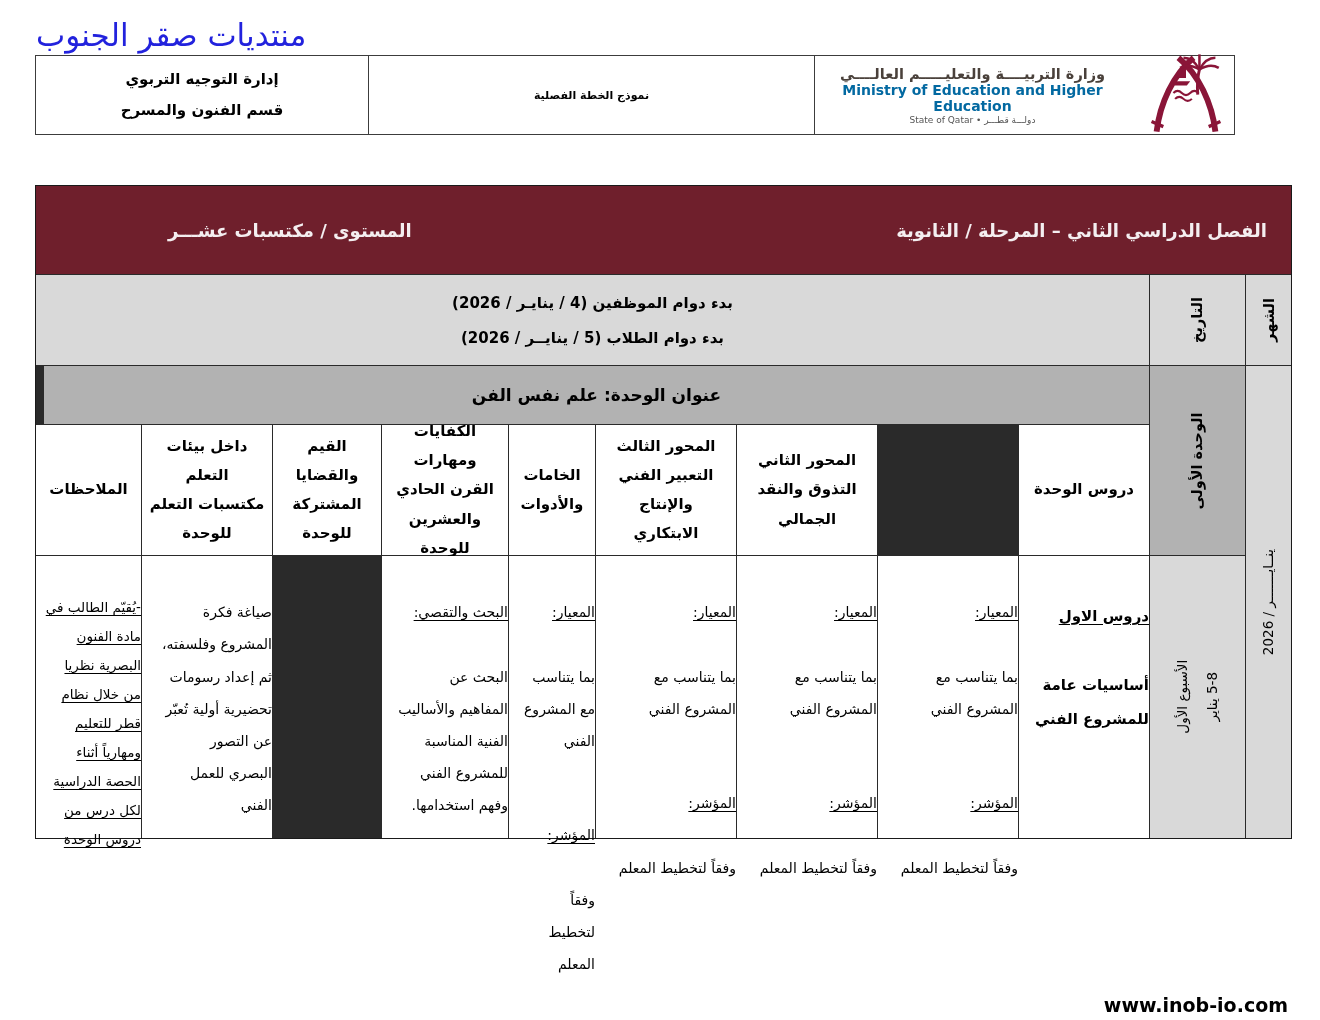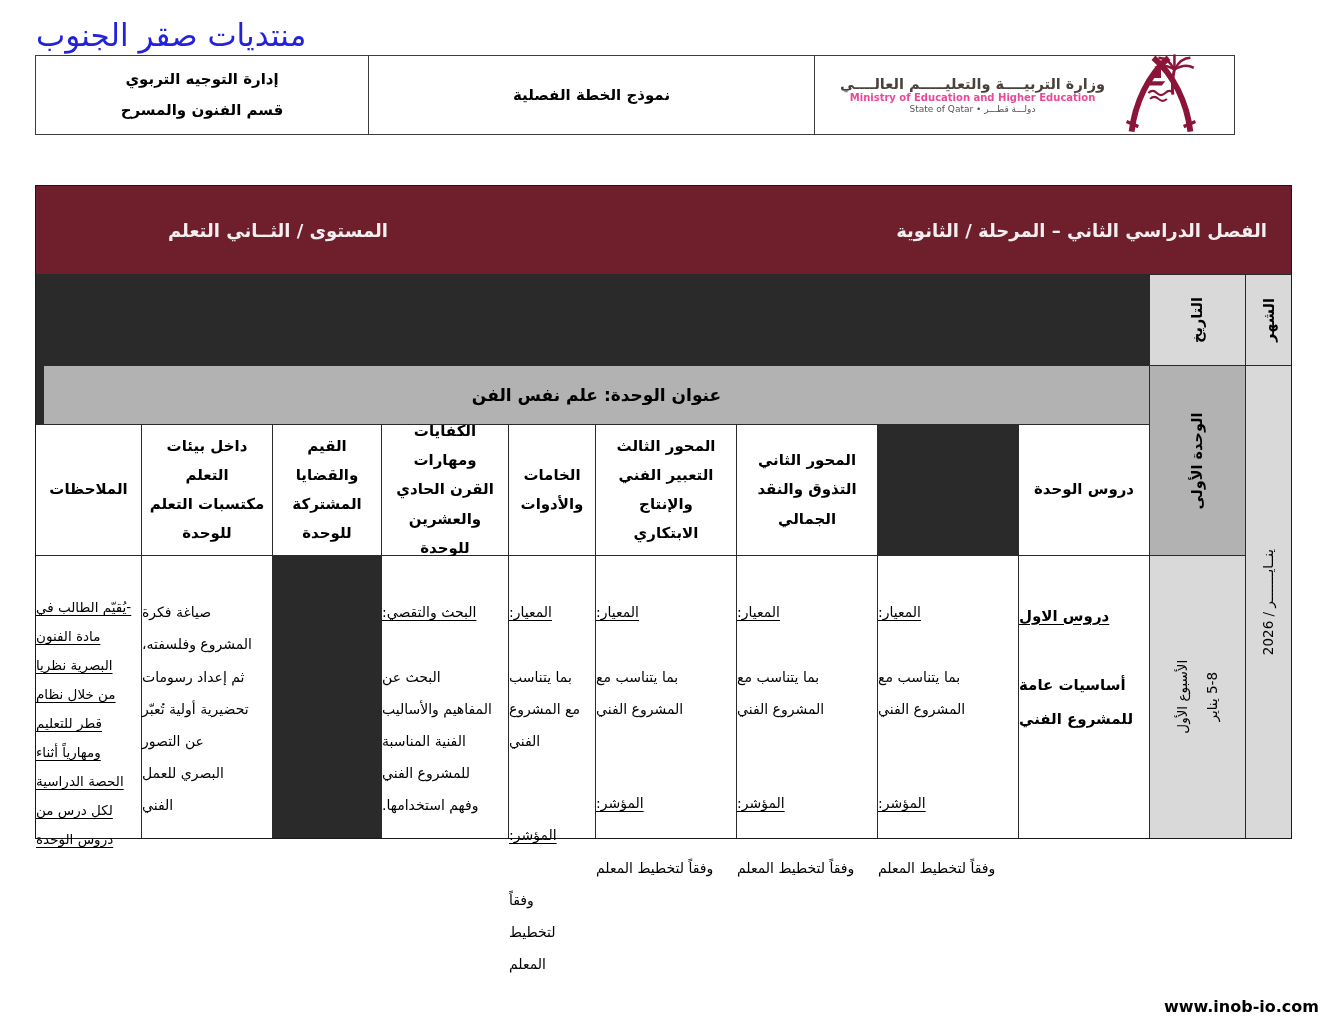--- a/index.html
+++ b/index.html
@@ -17,27 +17,27 @@
     color:#2222dd; font-size:31px; line-height:1.1;
     z-index:5; white-space:nowrap;
   }
   .top-header {
     position:absolute; left:35px; top:55px; width:1200px; height:80px;
     border:1.5px solid #3c3c3c; display:flex; direction:rtl; background:#fff;
   }
   .th-cell { display:flex; align-items:center; justify-content:center; height:100%; }
   .th-cell:not(:last-child){ border-inline-end:1px solid #3c3c3c; }
   .th-logo { width:420px; }
-  .th-title { width:446px; font-weight:bold; font-size:15px; }
+  .th-title { width:446px; font-weight:bold; font-size:11px; }
   .th-dept  { width:332px; font-weight:bold; font-size:15px; text-align:center;
               line-height:2.1; white-space:pre-line; }
   .logo-wrap { display:flex; align-items:center; gap:8px; direction:rtl;justify-content:space-between; }
   .logo-text { text-align:center; }
   .l-ar { font-size:14.5px; color:#4a413b; font-weight:bold; letter-spacing:0.5px; }
-  .l-en { font-size:10px; color:#ec4899; font-weight:bold; }
+  .l-en { font-size:14px; color:#0369a1; font-weight:bold; }
   .l-st { font-size:9px;  color:#555; margin-top:1px; }
 
   
   .plan-table {
     position:absolute; left:35px; top:185px;
     display:grid; direction:rtl;
     grid-template-columns:45px 95px 130px 140px 140px 140px 86px 126px 108px 130px 105px;
     grid-template-rows:88px 90px 58px 130px 282px;
     gap:1px; background:#2a2a2a; border:1.5px solid #1a1a1a;
   }
@@ -72,36 +72,36 @@
   .vtext { transform:rotate(-90deg); white-space:nowrap; font-size:13.5px; text-align:center; }
   .vbold { font-weight:bold; font-size:14.5px; }
   .vlines { white-space:pre; line-height:2.2; }
 
   .c-h {
     grid-row:4; display:flex; align-items:center; justify-content:center;
     text-align:center; font-weight:bold; font-size:15px; line-height:1.95;
     white-space:pre-line; padding:0 2px;
   }
   .c-b {
-    grid-row:5; text-align:left; font-size:14px; line-height:2.3;
+    grid-row:5; text-align:right; font-size:14px; line-height:2.3;
     padding-top:8px; white-space:pre-line;
   }
   .col3{grid-column:3} .col4{grid-column:4} .col5{grid-column:5} .col6{grid-column:6}
   .col7{grid-column:7} .col8{grid-column:8} .col9{grid-column:9} .col10{grid-column:10}
   .col11{grid-column:11}
 
   .u { text-decoration:underline; text-underline-offset:3px; }
   .bold { font-weight:bold; }
   .lesson-cell { font-size:15px; line-height:2.3; }
   .sec-gap { margin-top:30px; }
   .notes-cell { font-size:13.5px; line-height:2.15; }
 
   .footer-watermark {
-    position:absolute; right:1px; bottom:4px;
-    font-weight:bold; font-size:16px; direction:ltr; color:#000;
+    position:absolute; right:32px; bottom:4px;
+    font-weight:bold; font-size:19px; direction:ltr; color:#000;
   }
 </style>
 </head>
 <body>
 
 <div class="site-watermark">منتديات صقر الجنوب</div>
 
 <div class="top-header">
   <div class="th-cell th-logo">
     <div class="logo-wrap">
@@ -136,23 +136,27 @@
   </div>
   <div class="th-cell th-title">نموذج الخطة الفصلية</div>
   <div class="th-cell th-dept">إدارة التوجيه التربوي
 قسم الفنون والمسرح</div>
 </div>
 
 <div class="plan-table">
 
   <div class="cell c-titlebar">
     <span>الفصل الدراسي الثاني – المرحلة / الثانوية</span>
-    <span>المستوى /  الثــاني التعلم</span>
-  </div>
-
+    <span>المستوى /  مكتسبات عشـــر</span>
+  </div>
+
+  <div class="cell gray c-dates">
+    <div>بدء دوام الموظفين (4 / ينايـر / 2026)</div>
+    <div>بدء دوام الطلاب (5 / ينايــر / 2026)</div>
+  </div>
   <div class="cell gray c-datelabel vcell">
     <span class="vtext vbold">التاريخ</span>
   </div>
   <div class="cell gray c-monthlabel vcell">
     <span class="vtext vbold">الشهر</span>
   </div>
 
   <div class="cell dgray c-unittitle">عنوان الوحدة: علم نفس الفن</div>
   <div class="cell dgray c-unitlabel vcell">
     <span class="vtext vbold">الوحدة الأولى</span>

